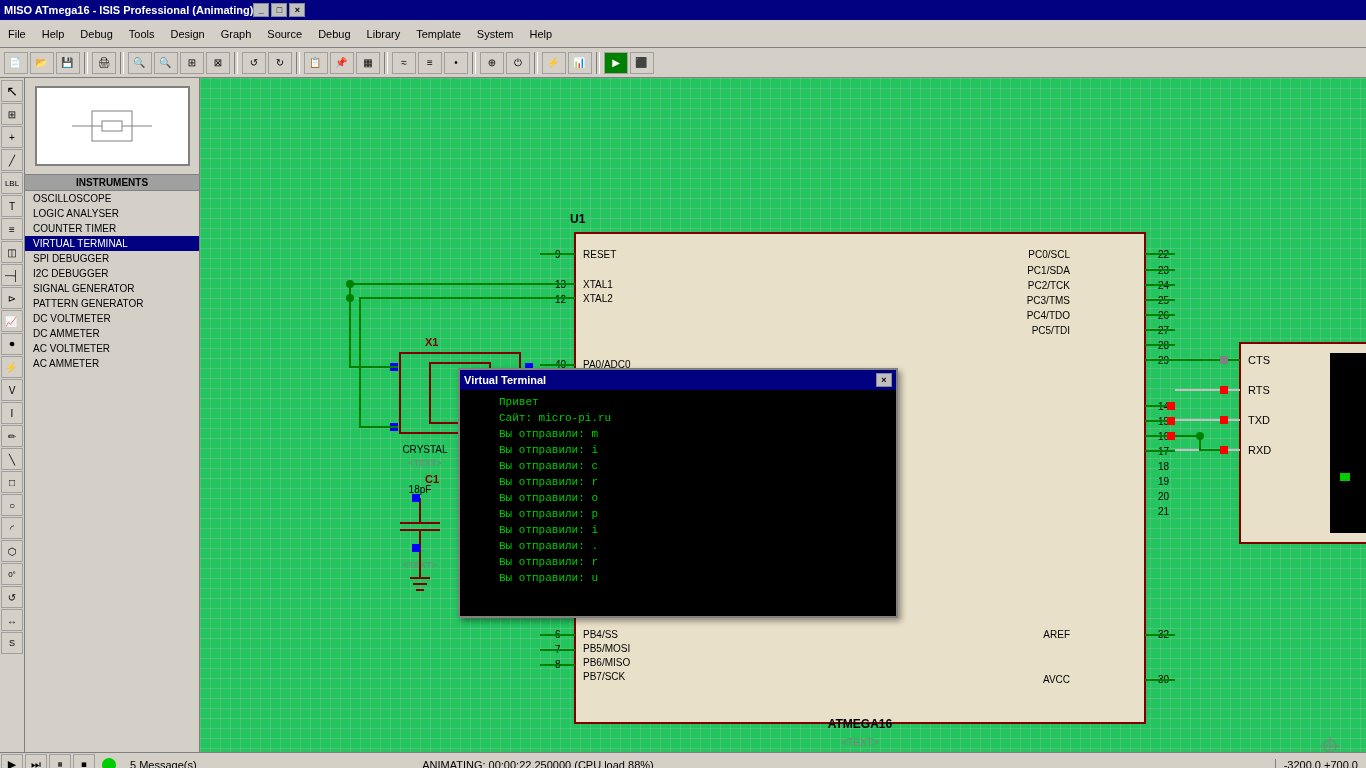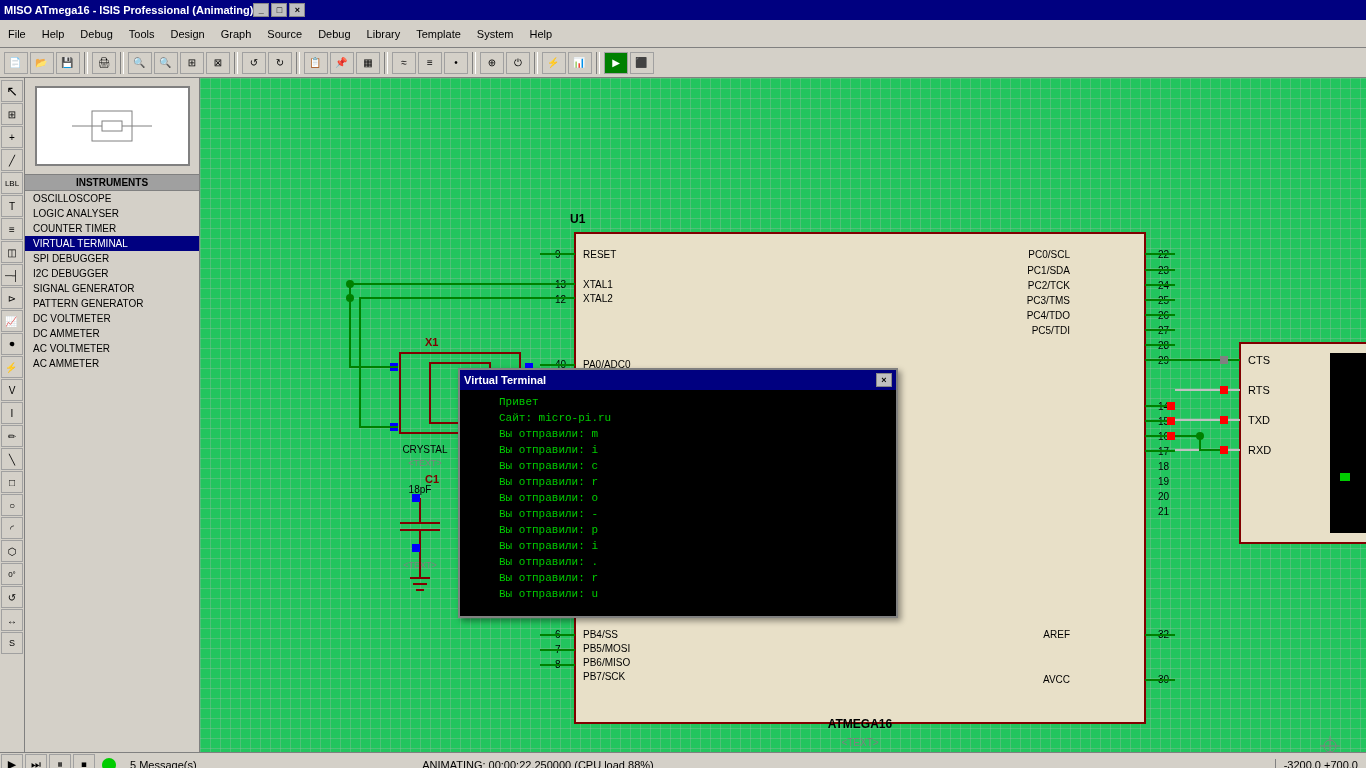--- a/index.html
+++ b/index.html
@@ -510,21 +510,20 @@
         <div id="vt-close">×</div>
       </div>
       <div id="vt-content">
         <div class="vt-line">Привет</div>
         <div class="vt-line">Сайт: micro-pi.ru</div>
         <div class="vt-line">Вы отправили: m</div>
         <div class="vt-line">Вы отправили: i</div>
         <div class="vt-line">Вы отправили: c</div>
         <div class="vt-line">Вы отправили: r</div>
         <div class="vt-line">Вы отправили: o</div>
-        <div class="vt-line">Вы отправили: -</div>
         <div class="vt-line">Вы отправили: p</div>
         <div class="vt-line">Вы отправили: i</div>
         <div class="vt-line">Вы отправили: .</div>
         <div class="vt-line">Вы отправили: r</div>
         <div class="vt-line">Вы отправили: u</div>
       </div>
     </div>
 
   </div>
 </div>

